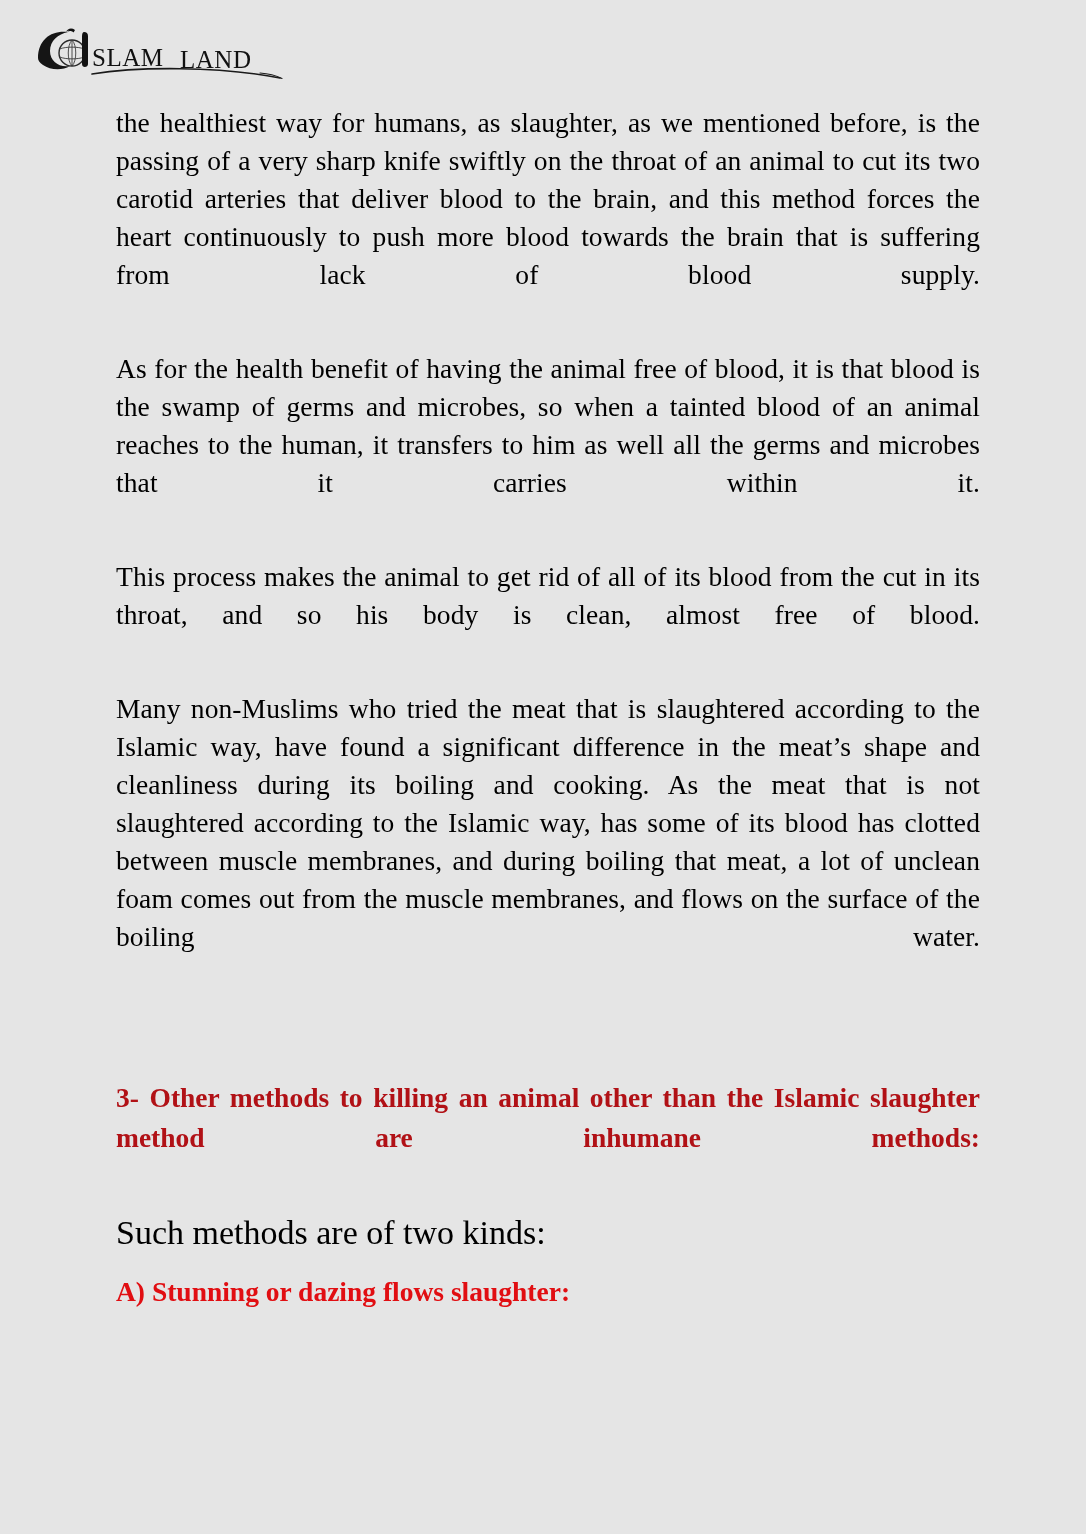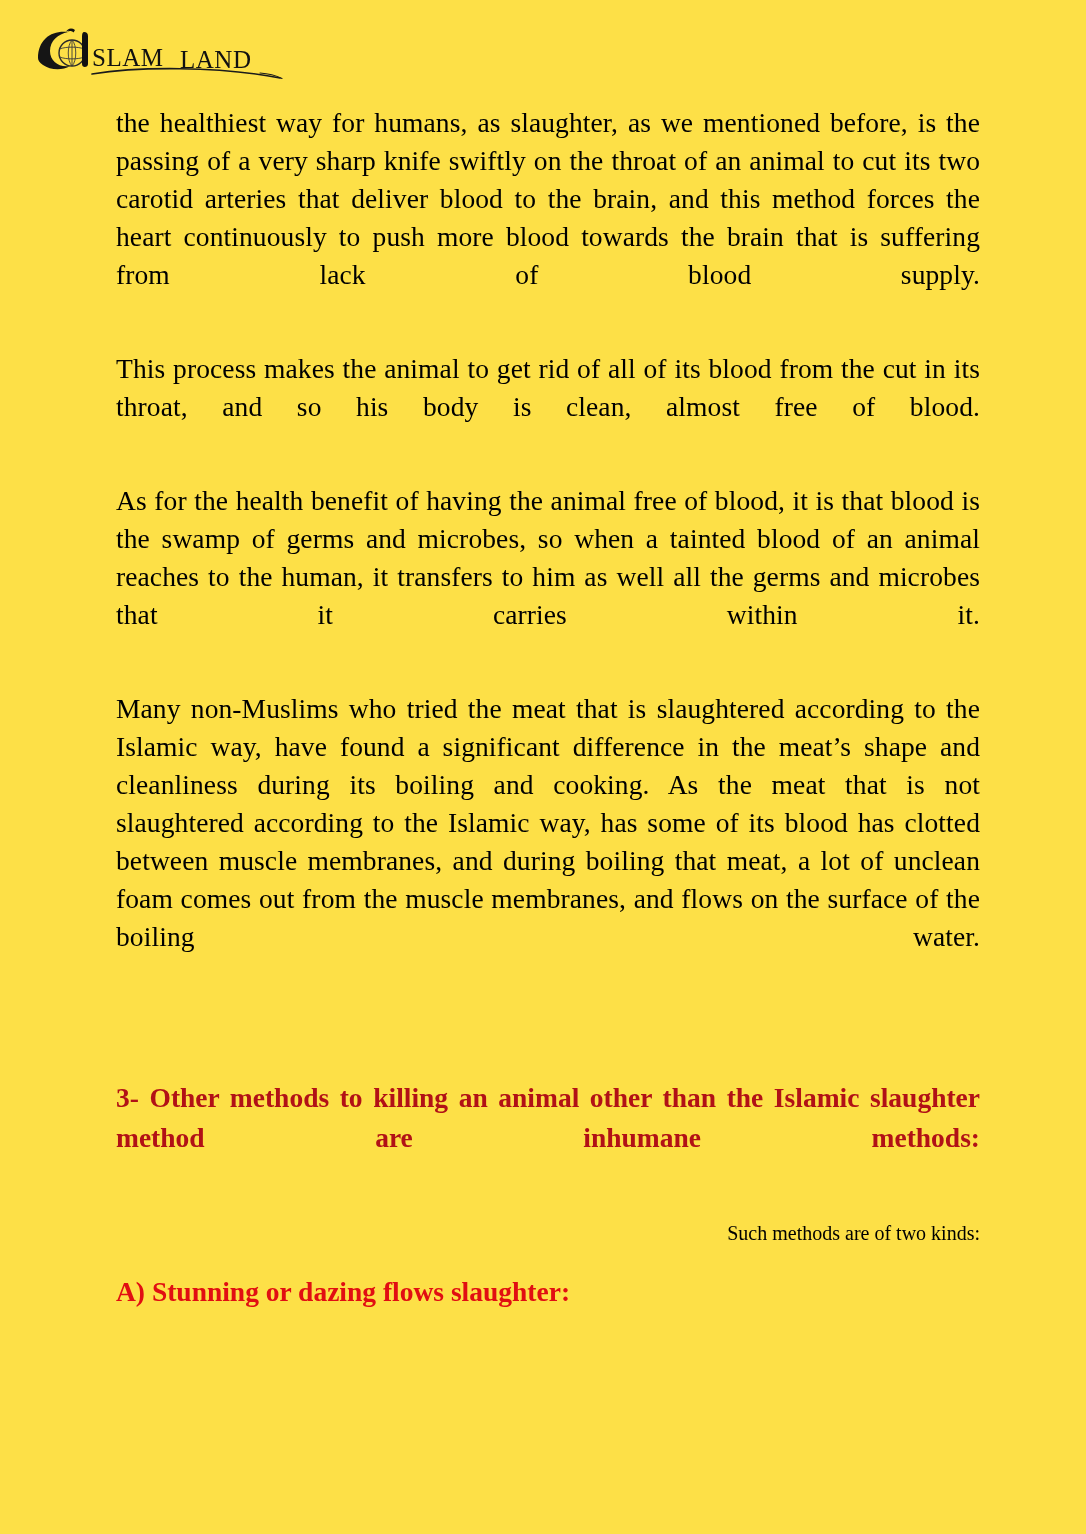--- a/index.html
+++ b/index.html
@@ -8,21 +8,21 @@
     background: #ffffff;
   }
   body {
     font-family: "Liberation Serif", "DejaVu Serif", serif;
     color: #000000;
   }
   .page {
     position: relative;
     width: 1086px;
     height: 1534px;
-    background: #fde047;
+    background: #e5e5e5;
     overflow: hidden;
     box-sizing: border-box;
   }
 
   
   .header {
     position: absolute;
     top: 18px;
     left: 28px;
     width: 300px;
@@ -88,23 +88,23 @@
     margin: 0;
     font-size: 27.5px;
     line-height: 40px;
     font-weight: bold;
     color: #E10E12;
     text-align: left;
   }
 
   p.plain-line {
     margin: 0 0 20px 0;
-    font-size: 20px;
+    font-size: 34px;
     line-height: 38px;
-    text-align: right;
+    text-align: left;
   }
 </style>
 </head>
 <body>
 
 <div class="page">
 
   <div class="header">
     <div class="logo-wrap">
       <svg class="logo-svg" width="280" height="62" viewBox="0 0 280 62">
@@ -129,23 +129,23 @@
         <path d="M64 56 C110 48.5, 190 48, 252 60" fill="none" stroke="#1a1a1a" stroke-width="1.6" stroke-linecap="round"></path>
         <path d="M232 55 C240 55.5, 248 57.5, 254 60.5" fill="none" stroke="#1a1a1a" stroke-width="1.1" stroke-linecap="round"></path>
       </svg>
     </div>
   </div>
 
   <div class="content">
 
     <p class="para">the healthiest way for humans, as slaughter, as we mentioned before, is the passing of a very sharp knife swiftly on the throat of an animal to cut its two carotid arteries that deliver blood to the brain, and this method forces the heart continuously to push more blood towards the brain that is suffering from lack of blood supply.</p>
 
+    <p class="para">As for the health benefit of having the animal free of blood, it is that blood is the swamp of germs and microbes, so when a tainted blood of an animal reaches to the human, it transfers to him as well all the germs and microbes that it carries within it.</p>
+
     <p class="para">This process makes the animal to get rid of all of its blood from the cut in its throat, and so his body is clean, almost free of blood.</p>
-
-    <p class="para">As for the health benefit of having the animal free of blood, it is that blood is the swamp of germs and microbes, so when a tainted blood of an animal reaches to the human, it transfers to him as well all the germs and microbes that it carries within it.</p>
 
     <p class="para">Many non-Muslims who tried the meat that is slaughtered according to the Islamic way, have found a significant difference in the meat’s shape and cleanliness during its boiling and cooking. As the meat that is not slaughtered according to the Islamic way, has some of its blood has clotted between muscle membranes, and during boiling that meat, a lot of unclean foam comes out from the muscle membranes, and flows on the surface of the boiling water.</p>
 
 
     <div class="spacer-lg"></div>
 
     <h2 class="heading-red">3- Other methods to killing an animal other than the Islamic slaughter method are inhumane methods:</h2>
 
     <p class="plain-line">Such methods are of two kinds:</p>
 

